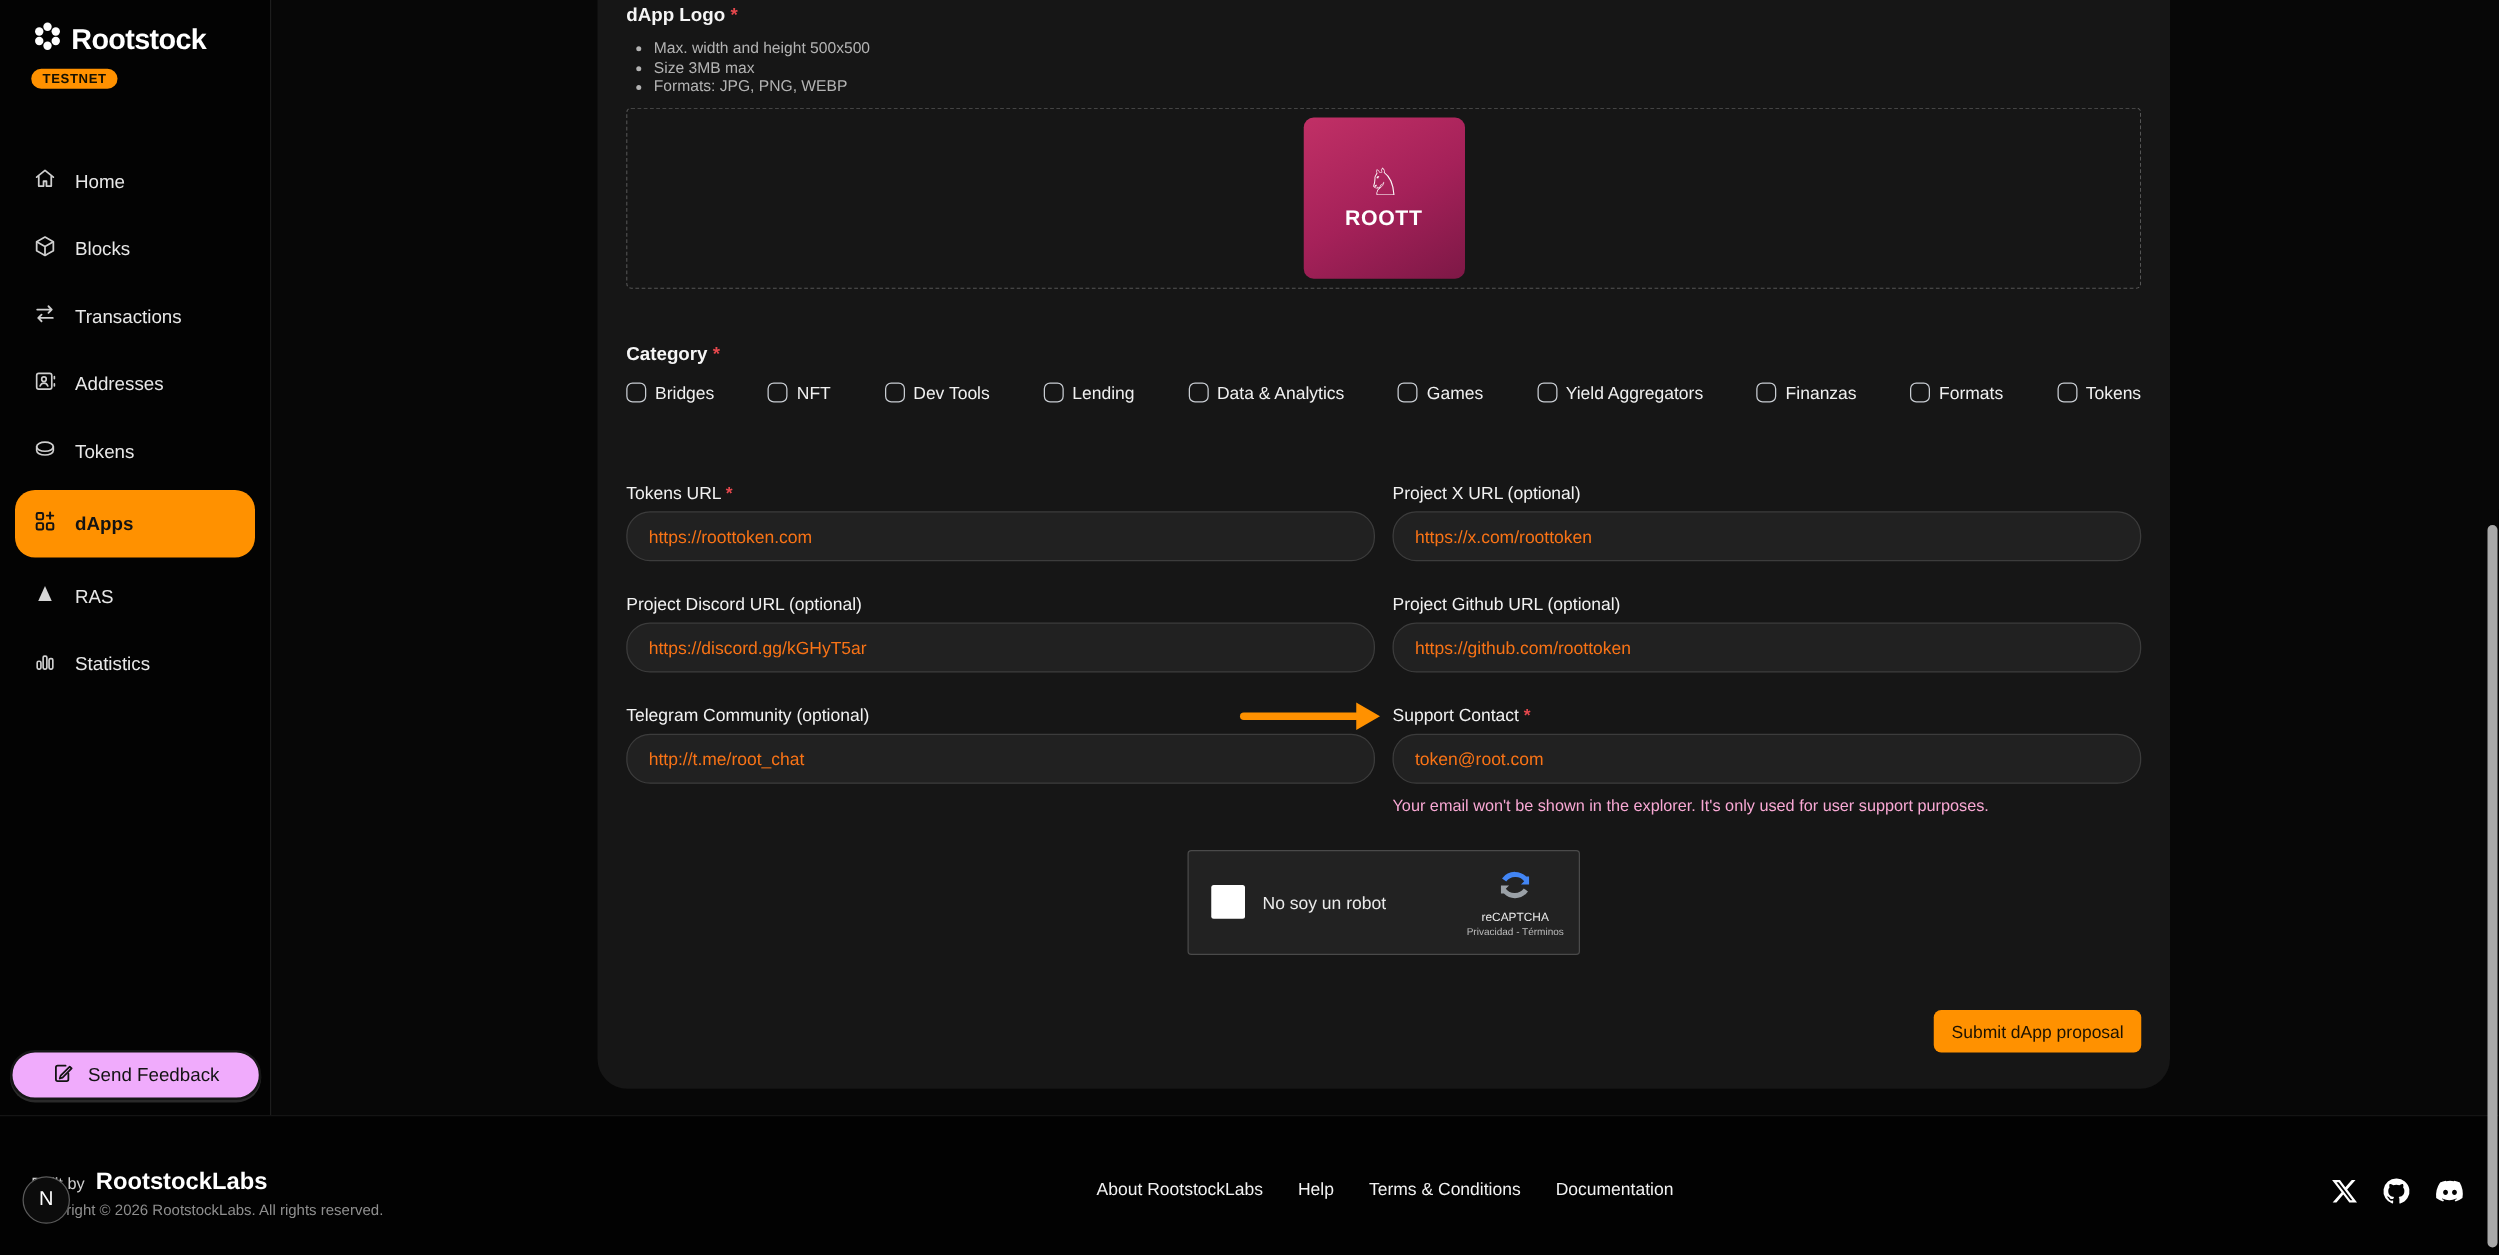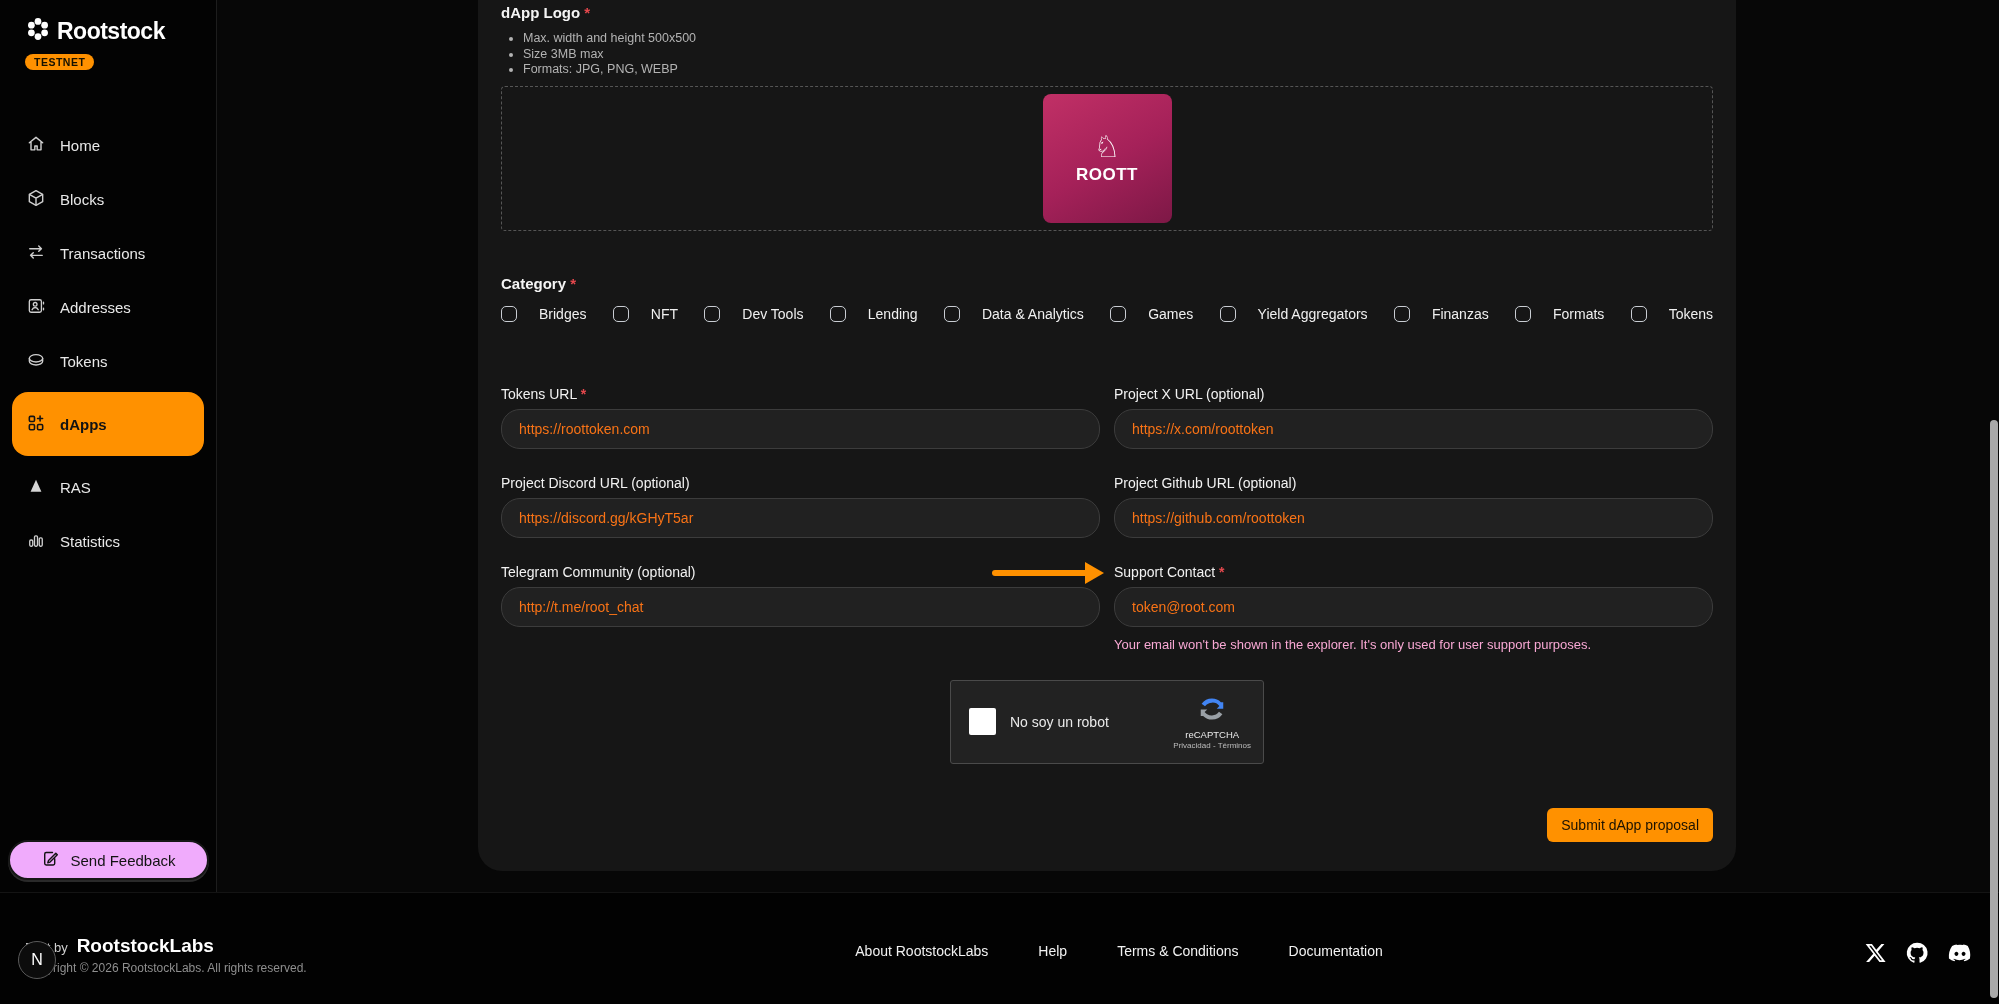--- a/index.html
+++ b/index.html
@@ -9,37 +9,37 @@
 
   
   .sidebar { position:absolute; left:0; top:0; width:217px; height:892px; background:#030303; border-right:1px solid #1d1d1d;padding-left:36px; }
   .brand { position:absolute; left:25px; top:16px; }
   .brand-row { display:flex; align-items:center; gap:6px; }
   .brand-name { color:#fff; font-size:23px; font-weight:bold; letter-spacing:-0.5px; }
   .badge { display:inline-block; margin-top:8px; background:#FF9100; color:#161100; font-size:10.5px; font-weight:bold; letter-spacing:0.5px; padding:2px 9px; border-radius:9px; }
   .nav { position:absolute; left:0; top:118px; width:100%; display:flex; flex-direction:column; }
   .nav-item { display:flex; align-items:center; gap:14px; height:38px; margin:8px 12px; padding-left:14px; color:#e8e8e8; font-size:15px; cursor:pointer; }
   .nav-item svg { flex:0 0 auto; }
-  .nav-item.active { background:#FF9100; color:#131313; font-weight:600; border-radius:16px; height:64px; margin:4px 12px; }
+  .nav-item.active { background:#FF9100; color:#131313; font-weight:600; border-radius:16px; height:54px; margin:4px 12px; }
   .feedback-btn { position:absolute; left:8px; top:840px; width:201px; height:40px; background:#f0abfc; border:2px solid #161616; border-radius:21px; display:flex; align-items:center; justify-content:center; gap:10px; color:#131313; font-size:15px; font-weight:500; cursor:pointer; box-shadow:0 2px 0 #2a2a2a; }
 
   
   .main { position:absolute; left:218px; top:0; width:1781px; height:892px; background:#070707; }
   .panel { position:absolute; left:260px; top:-24px; width:1258px; height:895px; background:#161616; border-radius:24px; padding:28px 23px 22px; }
   .section-label { color:#f5f5f5; font-size:15px; font-weight:600; }
   .req { color:#e5484d; font-weight:600; }
   .bullets { margin-top:10px; padding-left:22px; color:#b3b3b3; font-size:12.5px; line-height:15.5px; }
   .upload-box { margin-top:8px; height:145px; border:1px dashed #555; border-radius:4px; display:flex; align-items:center; justify-content:center; }
   .logo-preview { width:129px; height:129px; border-radius:8px; background:linear-gradient(150deg,#c13066 0%,#a52159 52%,#7d1846 100%); display:flex; flex-direction:column; align-items:center; justify-content:center; color:#fff; }
   .knight { font-size:30px; line-height:30px; }
   .logo-preview-text { margin-top:3px; font-size:17px; font-weight:bold; letter-spacing:0.5px; }
 
   .category-label { margin-top:44px; }
   .cat-row { margin-top:14px; display:flex; justify-content:space-between; align-items:center; }
-  .cat { display:flex; align-items:center; gap:22px; color:#f0f0f0; font-size:14px; cursor:pointer; }
+  .cat { display:flex; align-items:center; gap:7px; color:#f0f0f0; font-size:14px; cursor:pointer; }
   .cb { width:16px; height:16px; border:1.5px solid #c9cdd3; border-radius:5px; background:transparent; }
 
   .fields-grid { margin-top:64px; display:grid; grid-template-columns:1fr 1fr; column-gap:14px; row-gap:26px; }
   .field { position:relative; }
   .field-label { display:block; color:#f2f2f2; font-size:14px; margin-bottom:7px; }
   .field input { width:100%; height:40px; background:#212121; border:1px solid #3c3c3c; border-radius:19px; padding:0 17px; color:#f97316; font-size:14px; font-family:"Liberation Sans",sans-serif; outline:none; }
   .helper { margin-top:10px; color:#f9a8d4; font-size:13px; }
   .annot-arrow { position:absolute; right:calc(100% + 10px); top:-2px; width:112px; height:22px; display:flex; align-items:center; }
   .annot-arrow .bar { flex:1; height:6px; background:#FF9100; border-radius:3px; }
   .annot-arrow .head { width:0; height:0; border-left:19px solid #FF9100; border-top:11px solid transparent; border-bottom:11px solid transparent; margin-left:-3px; }
@@ -55,21 +55,21 @@
   .submit-btn { background:#FF9100; color:#1c1200; border:none; border-radius:6px; height:34px; padding:0 14px; font-size:14px; font-weight:500; font-family:"Liberation Sans",sans-serif; cursor:pointer; }
 
   
   .footer { position:absolute; left:0; top:892px; width:1999px; height:112px; background:#020202; border-top:1px solid #141414; }
   .built { position:absolute; left:25px; top:42px; display:flex; align-items:baseline; gap:9px; }
   .built-prefix { color:#d0d0d0; font-size:13px; }
   .built-brand { color:#fff; font-size:19px; font-weight:bold; }
   .copyright { position:absolute; left:25px; top:68px; color:#8f8f8f; font-size:12px; }
   .avatar-circle { position:absolute; left:18px; top:48px; width:38px; height:38px; border-radius:50%; background:#0c0c0c; border:1.5px solid #5a5a5a; color:#fff; font-size:16px; display:flex; align-items:center; justify-content:center; z-index:5; }
   .footer-links { position:absolute; left:1108px; top:50px; transform:translateX(-50%); display:flex; gap:28px; white-space:nowrap; }
-  .footer-links span { color:#f2f2f2; font-size:14px; cursor:pointer;margin-left:22px; }
+  .footer-links span { color:#f2f2f2; font-size:14px; cursor:pointer; }
   .socials { position:absolute; right:26px; top:47px; display:flex; gap:18px; align-items:center; }
   .socials svg { cursor:pointer; }
 
   
   .scrollbar { position:absolute; right:0; top:0; width:10px; height:1004px; }
   .scroll-thumb { position:absolute; right:1px; top:420px; width:8px; height:578px; background:#a9a9a9; border-radius:4px; }
 </style>
 </head>
 <body>
 

